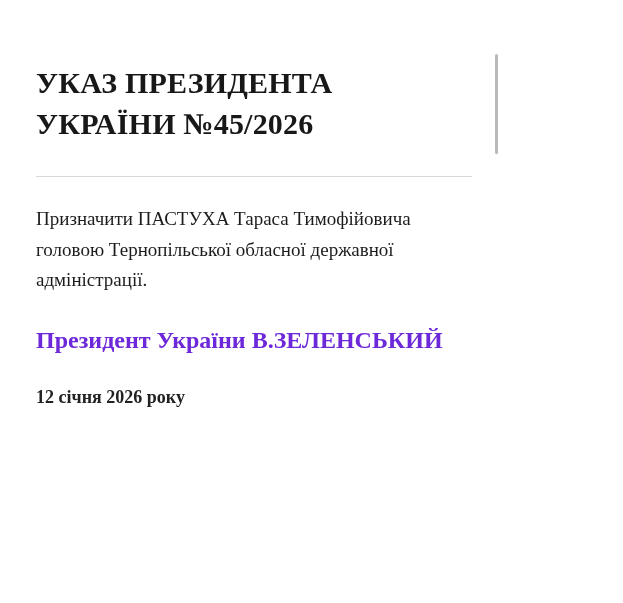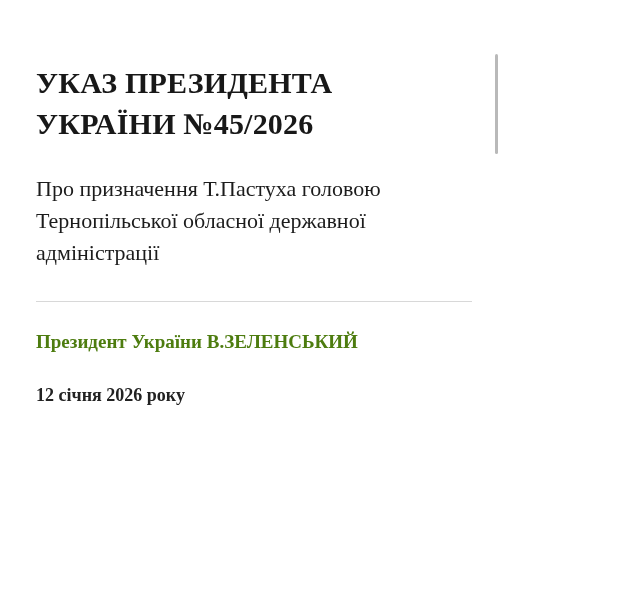--- a/index.html
+++ b/index.html
@@ -54,24 +54,24 @@
   .doc-body {
     font-size: 19px;
     font-weight: 400;
     line-height: 1.62;
     color: #1c1c1c;
     margin: 27px 0 0 0;
     max-width: 565px;
   }
 
   .doc-signature {
-    font-size: 19px;
+    font-size: 24px;
     font-weight: 700;
     line-height: 1.5;
-    color: #4d7c0f;
+    color: #6d28d9;
     margin: 26px 0 0 0;
   }
 
   .doc-date {
     font-size: 18px;
     font-weight: 700;
     line-height: 1.5;
     color: #222222;
     margin: 26px 0 0 0;
   }
@@ -95,24 +95,24 @@
     background: #b9b9b9;
   }
 </style>
 </head>
 <body>
 
 <div class="page">
 
   <h1 class="doc-title">УКАЗ ПРЕЗИДЕНТА УКРАЇНИ №45/2026</h1>
 
-  <h2 class="doc-subtitle">Про призначення Т.Пастуха головою Тернопільської обласної державної адміністрації</h2>
 
   <hr class="divider">
 
+  <p class="doc-body">Призначити ПАСТУХА Тараса Тимофійовича головою Тернопільської обласної державної адміністрації.</p>
 
   <p class="doc-signature">Президент України В.ЗЕЛЕНСЬКИЙ</p>
 
   <p class="doc-date">12 січня 2026 року</p>
 
   <div class="scrollbar-track">
     <div class="scrollbar-thumb"></div>
   </div>
 
 </div>

